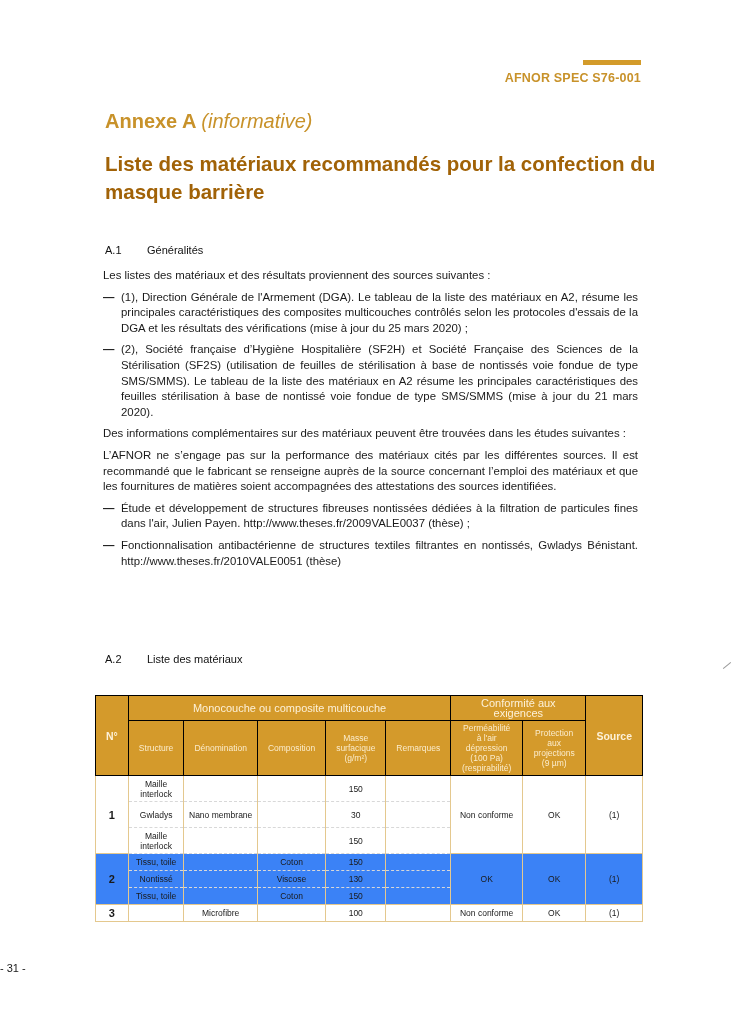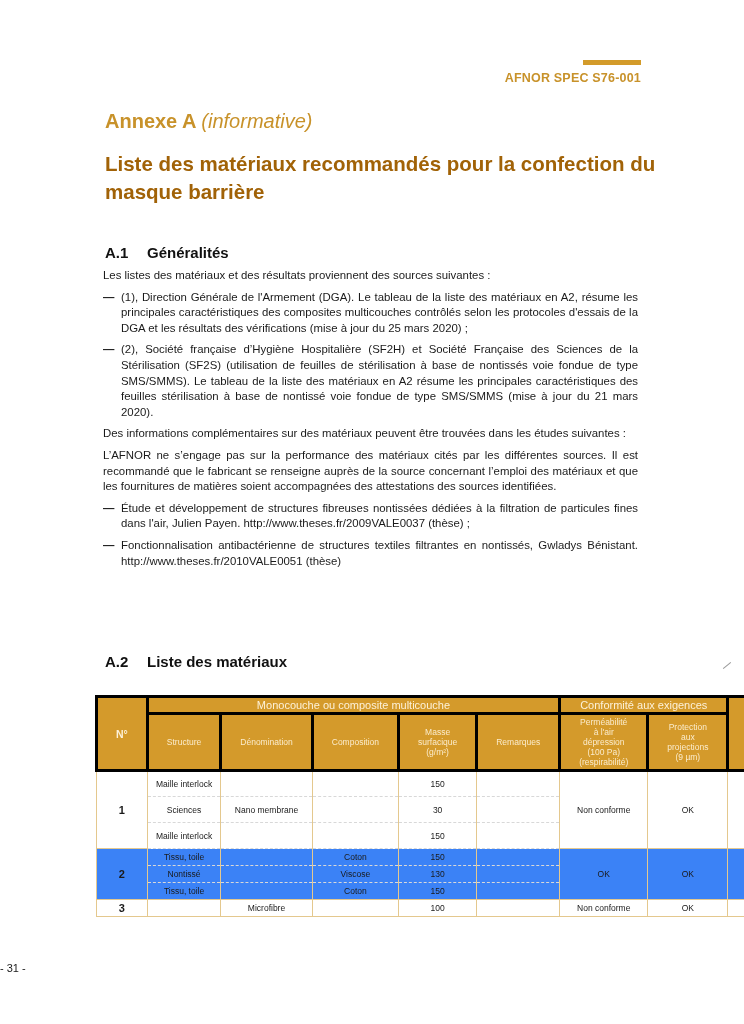--- a/index.html
+++ b/index.html
@@ -6,32 +6,32 @@
   body {
     width: 744px; height: 1024px; background: #ffffff; position: relative;
     font-family: "Liberation Sans", sans-serif; color: #1a1a1a; overflow: hidden;
   }
   .page { position: absolute; left: 0; top: 0; width: 744px; height: 1024px; }
   .top-bar { position: absolute; left: 583px; top: 60px; width: 58px; height: 5px; background: #d39b2a; }
   .doc-ref { position: absolute; right: 103px; top: 71px; font-size: 12.5px; font-weight: bold; color: #c8922a; letter-spacing: 0.2px; }
   .annex { position: absolute; left: 105px; top: 110px; font-size: 20px; font-weight: bold; color: #c8922a; }
   .annex em { font-weight: normal; font-style: italic; }
   .title { position: absolute; left: 105px; top: 150px; width: 560px; font-size: 20.5px; font-weight: bold; line-height: 28px; color: #a16207; }
-  .h2 { position: absolute; left: 105px; font-size: 15px; font-weight: bold; color: #111; }
+  .h2 { position: absolute; left: 105px; font-size: 11px; font-weight: normal; color: #111; }
   .h2 .num { display: inline-block; width: 42px; }
   .body { position: absolute; left: 103px; width: 535px; font-size: 11.4px; line-height: 15.6px; color: #1a1a1a; text-align: justify; }
   .body p { margin: 0 0 6px 0; }
   .bullet { position: relative; padding-left: 18px; margin: 0 0 6px 0; }
   .bullet .dash { position: absolute; left: 0; top: 0; font-weight: bold; }
   table.materials {
     position: absolute; left: 95px; top: 695px; width: 548px; border-collapse: collapse;
     font-size: 8.5px; text-align: center;
   }
   table.materials th {
-    background: #d49a2b; color: #fbeccc; font-weight: normal; border: 3px solid #000000; padding: 2px 18px; line-height: 10px;
+    background: #d49a2b; color: #fbeccc; font-weight: normal; border: 1px solid #000000; padding: 2px 10px; line-height: 10px;
   }
   table.materials th.big { font-size: 11px; color: #fdf1d8; }
   table.materials th.src { font-size: 10.5px; font-weight: bold; color: #fdf1d8; }
   table.materials td {
     border: 1px solid #e4c88e; color: #1a1a1a; padding: 2px 2px; line-height: 10px; height: 12px; margin-left: 28px;
   }
   table.materials td.inner { border-top: 1px dashed #d8d8d8; border-bottom: 1px dashed #d8d8d8; }
   table.materials td.no { font-size: 11px; font-weight: bold; }
   table.materials tr.grey td { background: #3b82f6; }
   .page-num { position: absolute; left: 0; width: 744px; top: 962px; text-align: left; font-size: 11px; }
@@ -117,21 +117,21 @@
         <td class="inner">Maille interlock</td>
         <td class="inner"></td>
         <td class="inner"></td>
         <td class="inner">150</td>
         <td class="inner"></td>
         <td rowspan="3">Non conforme</td>
         <td rowspan="3">OK</td>
         <td rowspan="3">(1)</td>
       </tr>
       <tr style="height:26px;">
-        <td class="inner">Sciences</td>
+        <td class="inner">Gwladys</td>
         <td class="inner">Nano membrane</td>
         <td class="inner"></td>
         <td class="inner">30</td>
         <td class="inner"></td>
       </tr>
       <tr style="height:26px;">
         <td class="inner">Maille interlock</td>
         <td class="inner"></td>
         <td class="inner"></td>
         <td class="inner">150</td>

